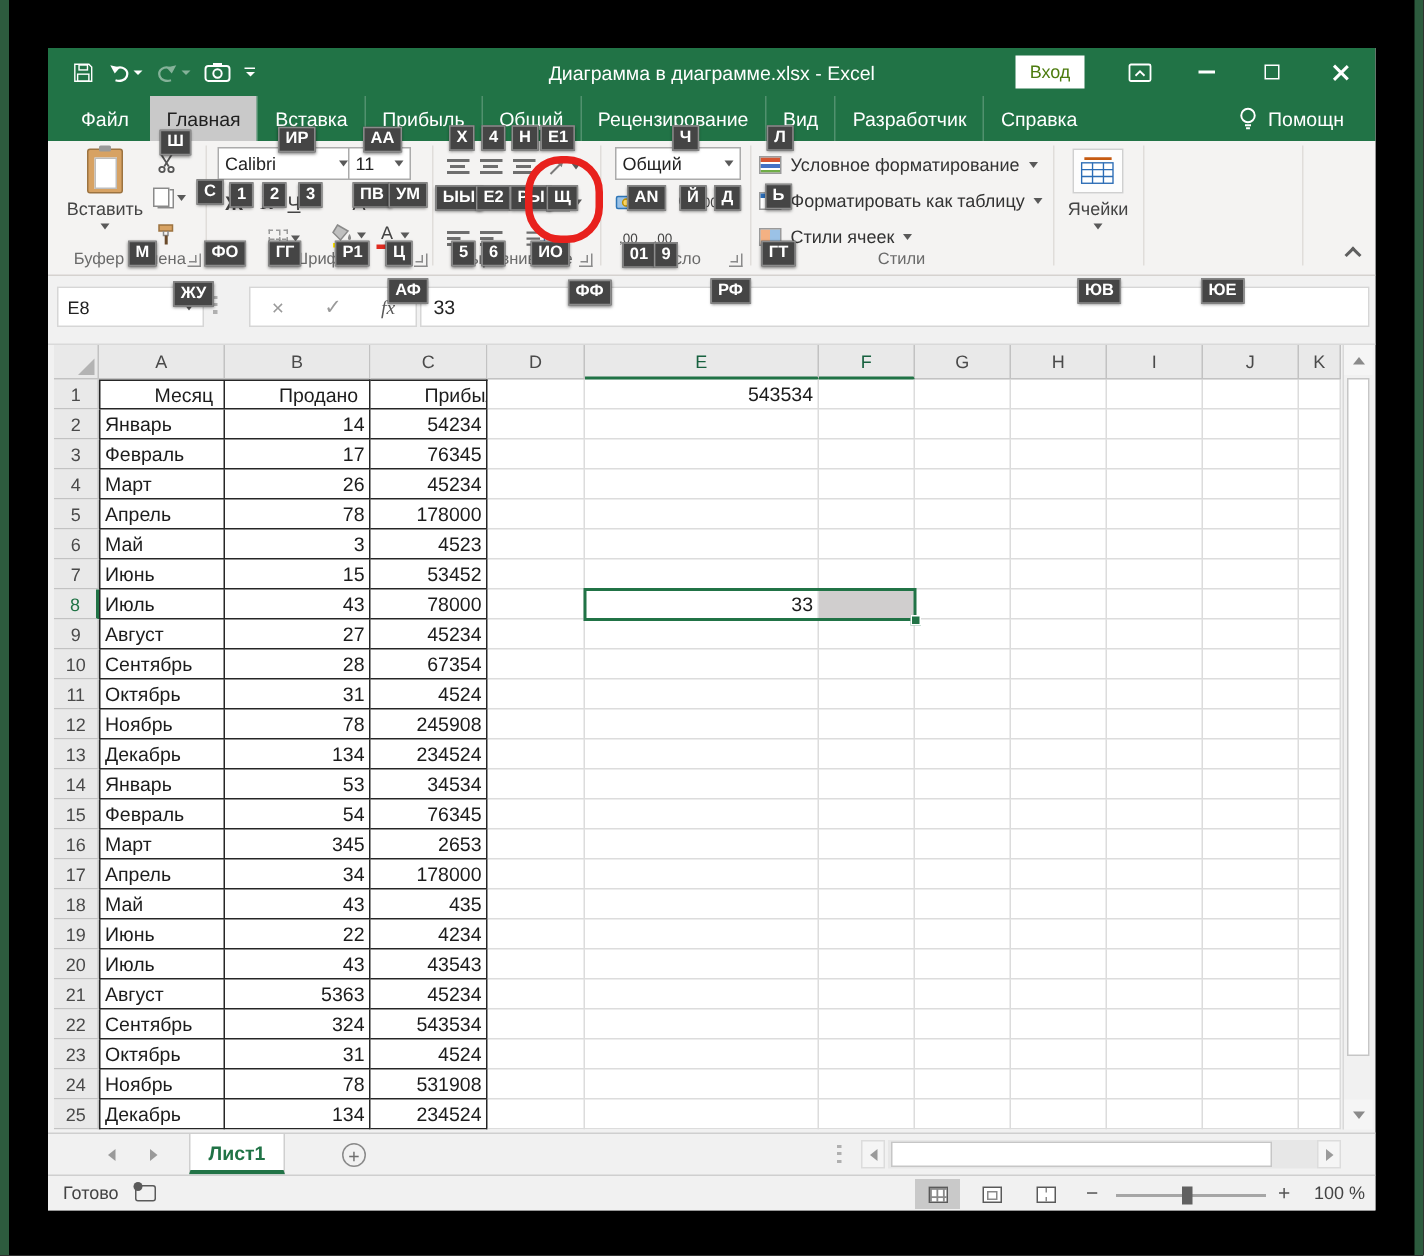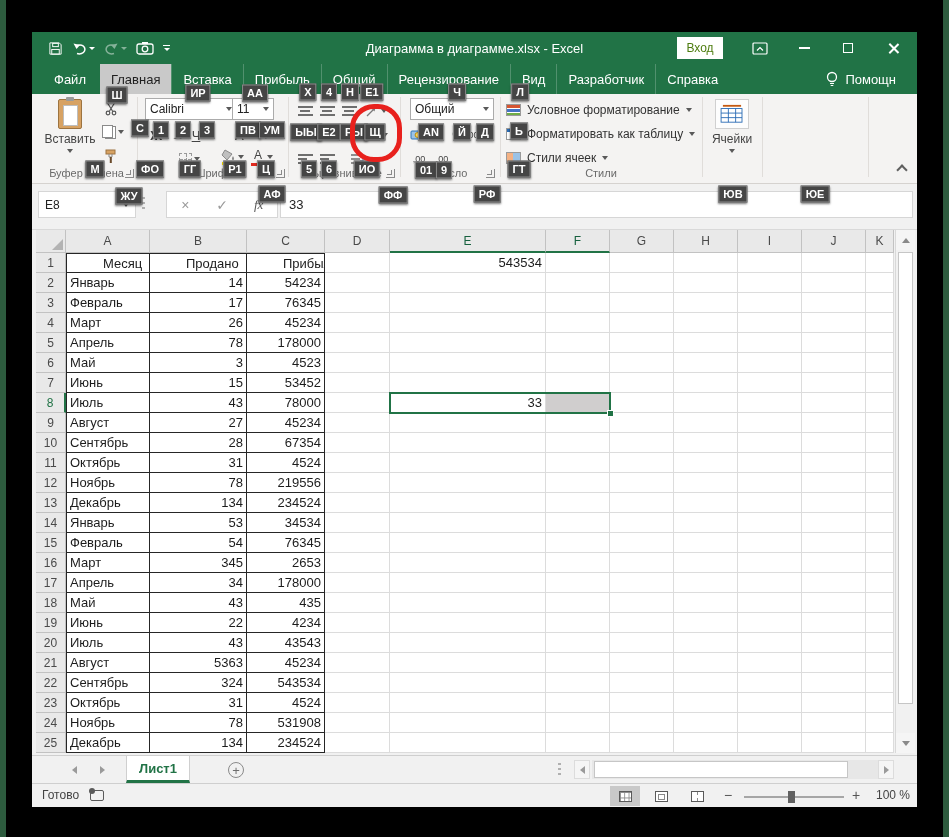--- a/index.html
+++ b/index.html
@@ -671,21 +671,21 @@
           <div class="cell" style="width: 64px;"></div>
           <div class="cell" style="width: 64px;"></div>
           <div class="cell" style="width: 64px;"></div>
           <div class="cell" style="width: 64px;"></div>
           <div class="cell" style="width: 28px;"></div>
         </div>
         <div class="grow">
           <div class="rh">12</div>
           <div class="cell t tl" style="width: 84px;">Ноябрь</div>
           <div class="cell num t" style="width: 97px;">78</div>
-          <div class="cell num t" style="width: 78px;">219556</div>
+          <div class="cell num t" style="width: 78px;">245908</div>
           <div class="cell" style="width: 65px;"></div>
           <div class="cell" style="width: 156px;"></div>
           <div class="cell" style="width: 64px;"></div>
           <div class="cell" style="width: 64px;"></div>
           <div class="cell" style="width: 64px;"></div>
           <div class="cell" style="width: 64px;"></div>
           <div class="cell" style="width: 64px;"></div>
           <div class="cell" style="width: 28px;"></div>
         </div>
         <div class="grow">

